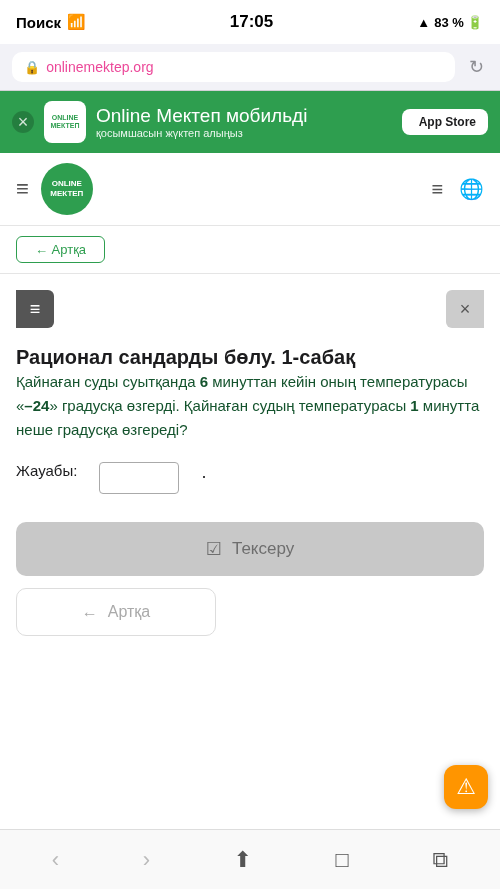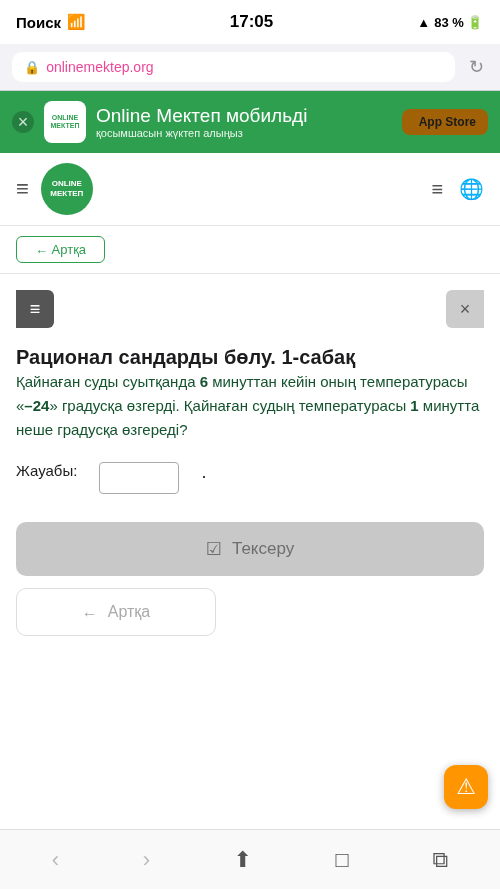--- a/index.html
+++ b/index.html
@@ -102,21 +102,21 @@
     }
     .banner-title {
       font-size: 19px;
       font-weight: 400;
     }
     .banner-subtitle {
       font-size: 11px;
       opacity: 0.9;
     }
     .app-store-btn {
-      background: #a16207;
+      background: #ffffff;
       border-radius: 8px;
       padding: 6px 12px;
       display: flex;
       align-items: center;
       gap: 5px;
       cursor: pointer;
       flex-shrink: 0;
     }
     .apple-icon { font-size: 16px; color: #1c1c1e; }
     .app-store-label {

